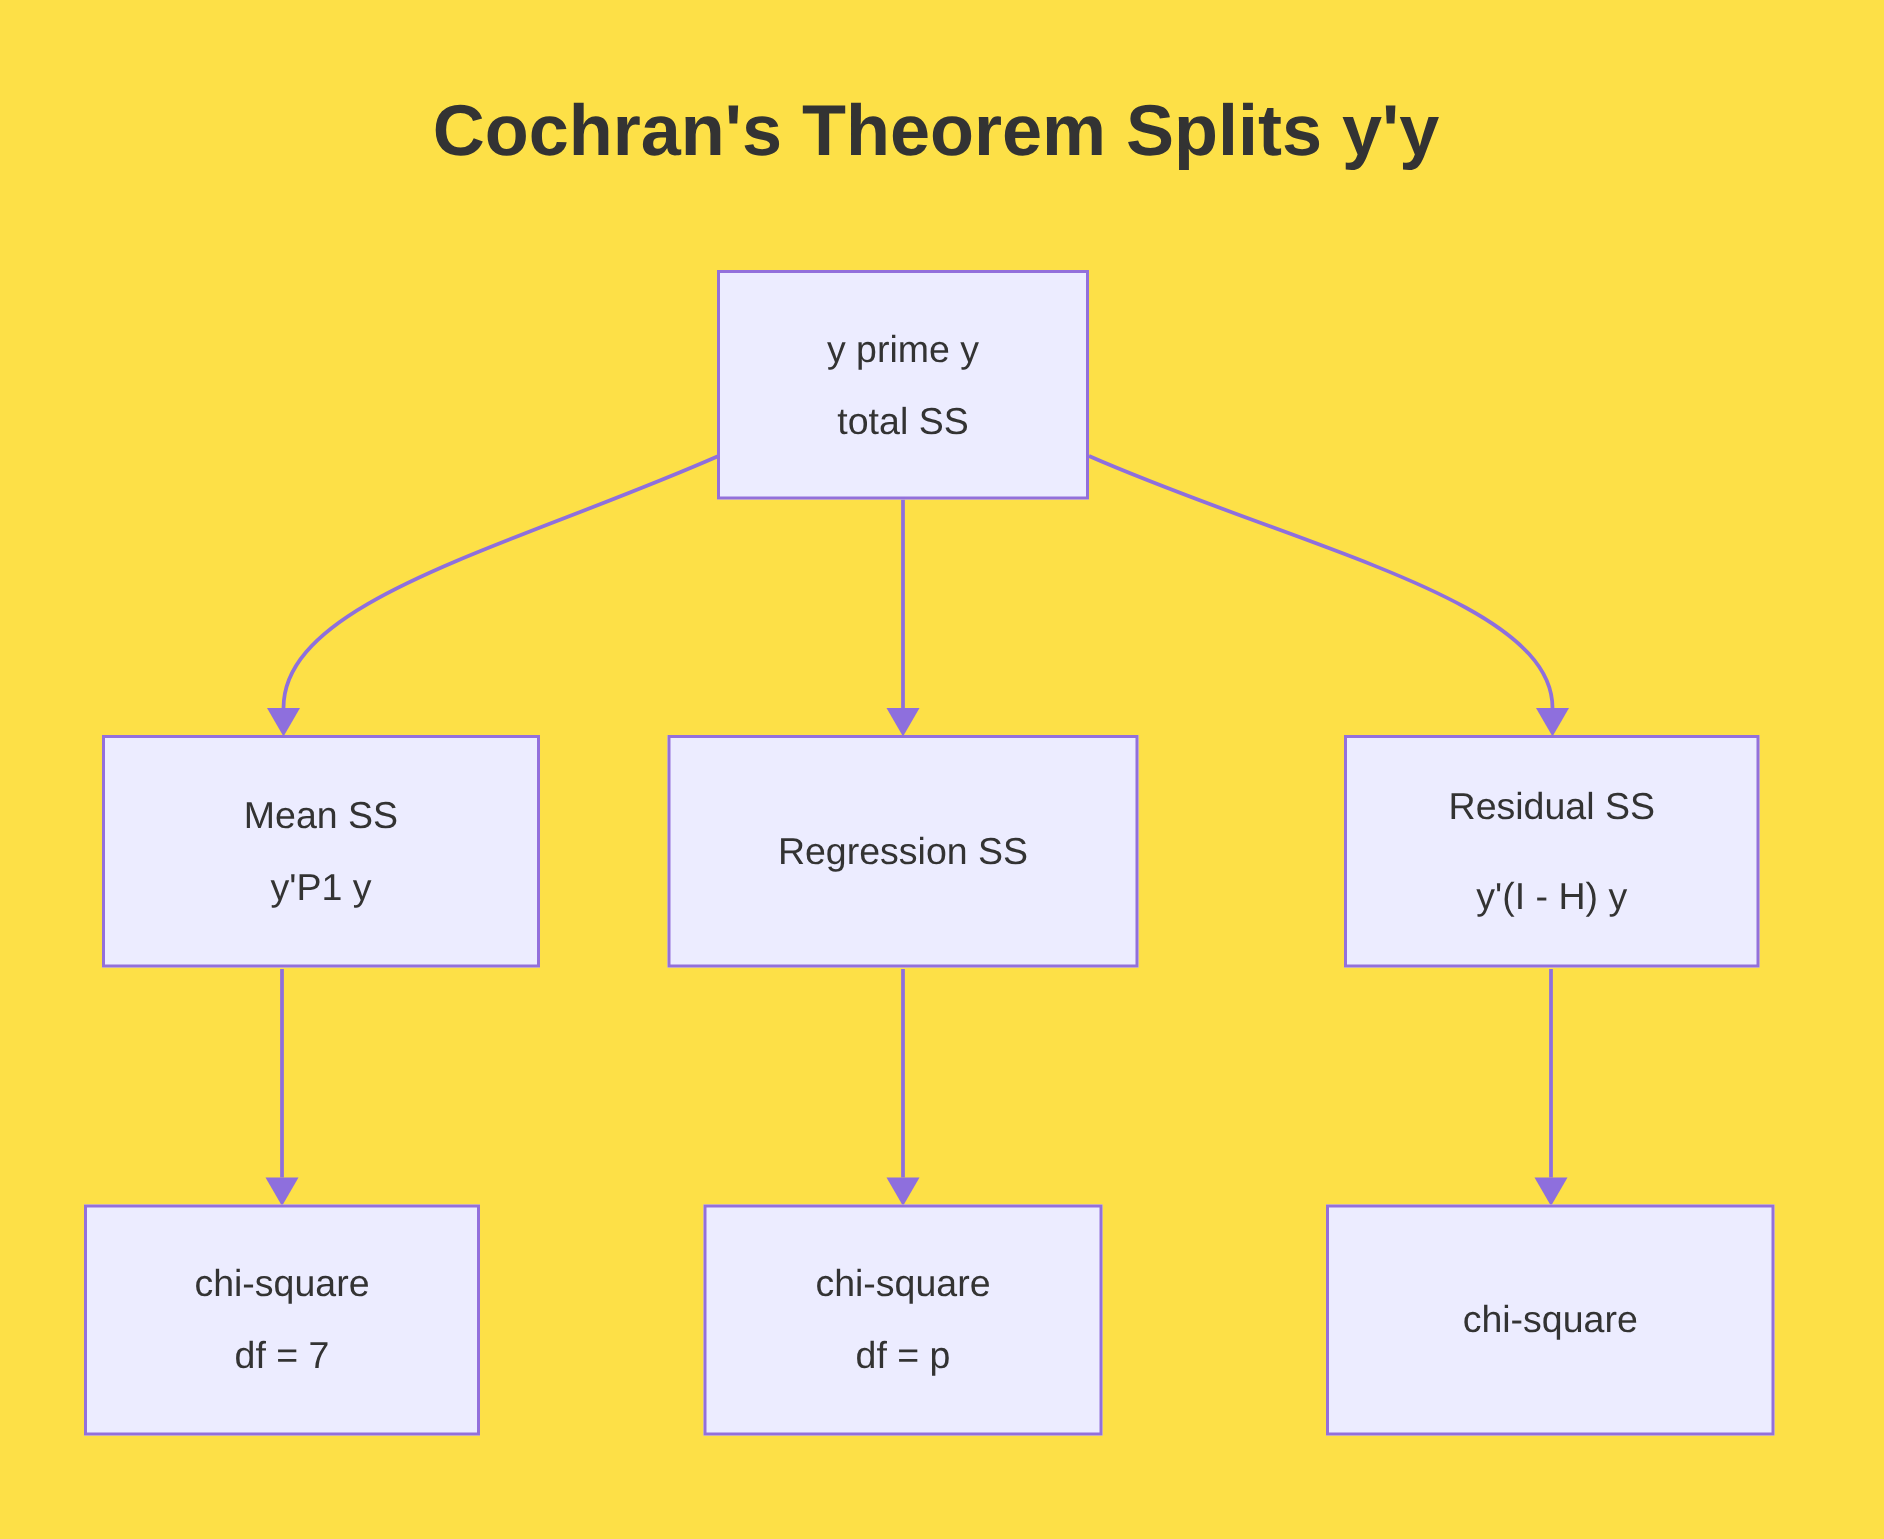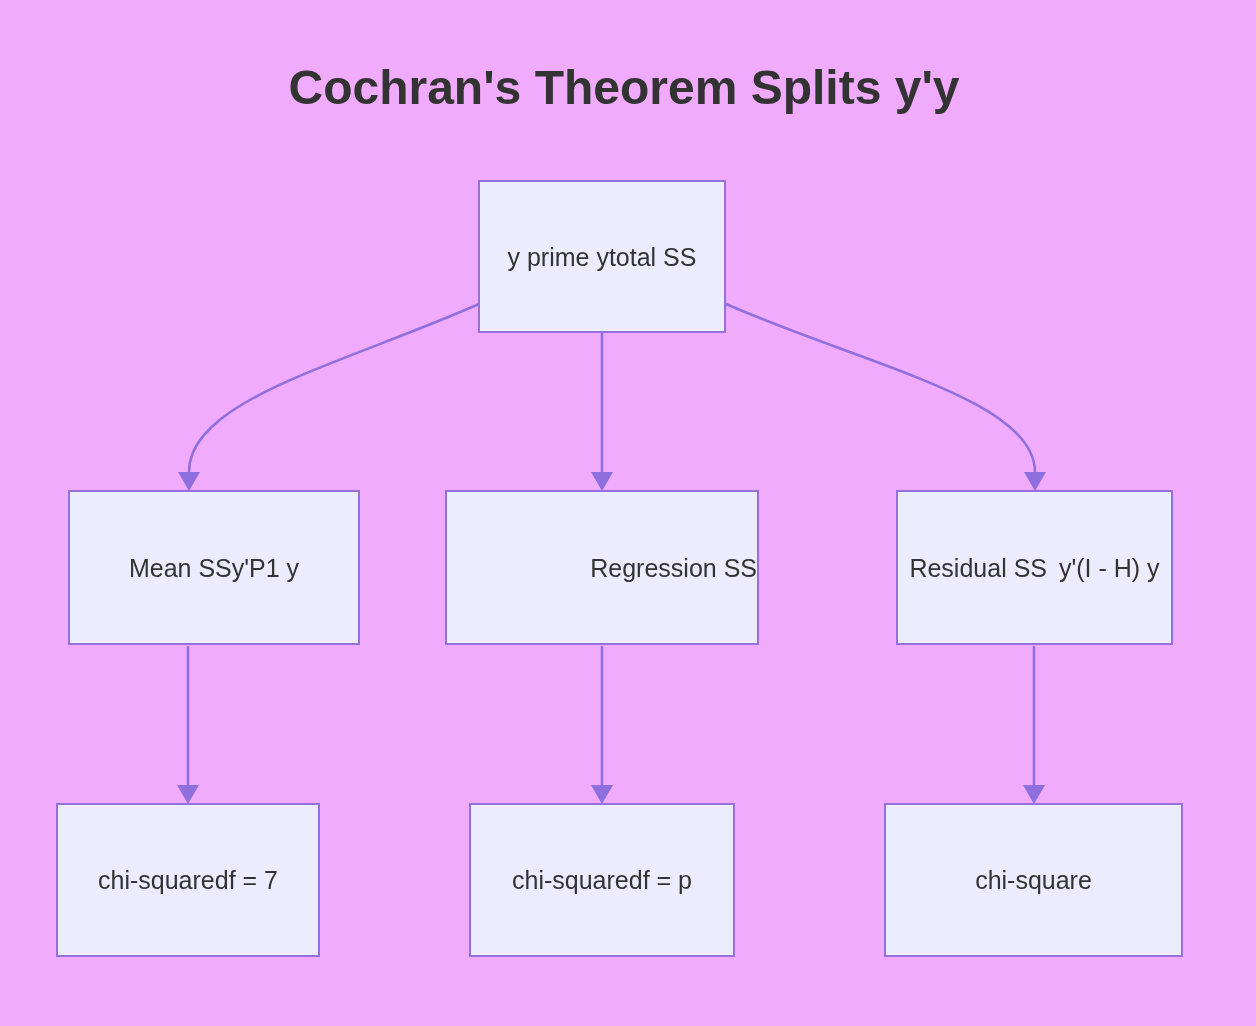--- a/index.html
+++ b/index.html
@@ -5,21 +5,21 @@
   html, body {
     margin: 0;
     padding: 0;
     background: #ffffff;
     font-family: "Liberation Sans", "DejaVu Sans", sans-serif;
   }
   .canvas {
     position: relative;
     width: 1256px;
     height: 1026px;
-    background: #f0abfc;
+    background: #fde047;
     overflow: hidden;
   }
   .diagram-title {
     position: absolute;
     top: 60px;
     left: 0;
     width: 1248px;
     text-align: center;
     font-size: 48px;
     font-weight: 700;
@@ -35,20 +35,21 @@
   }
   .node {
     position: absolute;
     box-sizing: border-box;
     background: #ECECFF;
     border: 2px solid #9370DB;
     color: #333333;
     font-size: 25px;
     line-height: 48px;
     display: flex;
+    flex-direction: column;
     align-items: center;
     justify-content: center;
     text-align: center;
   }
   .node .node-line {
     display: block;
     white-space: nowrap;
   }
 </style>
 </head>
@@ -82,21 +83,21 @@
   <div class="node" style="left:478px; top:180px; width:248px; height:153px;">
     <span class="node-line">y prime y</span>
     <span class="node-line">total SS</span>
   </div>
 
   <div class="node" style="left:68px; top:490px; width:292px; height:155px;">
     <span class="node-line">Mean SS</span>
     <span class="node-line">y'P1 y</span>
   </div>
 
-  <div class="node" style="left:445px; top:490px; width:314px; height:155px;justify-content:flex-end;">
+  <div class="node" style="left:445px; top:490px; width:314px; height:155px;">
     <span class="node-line">Regression SS</span>
   </div>
 
   <div class="node" style="left:896px; top:490px; width:277px; height:155px;gap:12px;">
     <span class="node-line">Residual SS</span>
     <span class="node-line">y'(I - H) y</span>
   </div>
 
   <div class="node" style="left:56px; top:803px; width:264px; height:154px;">
     <span class="node-line">chi-square</span>

